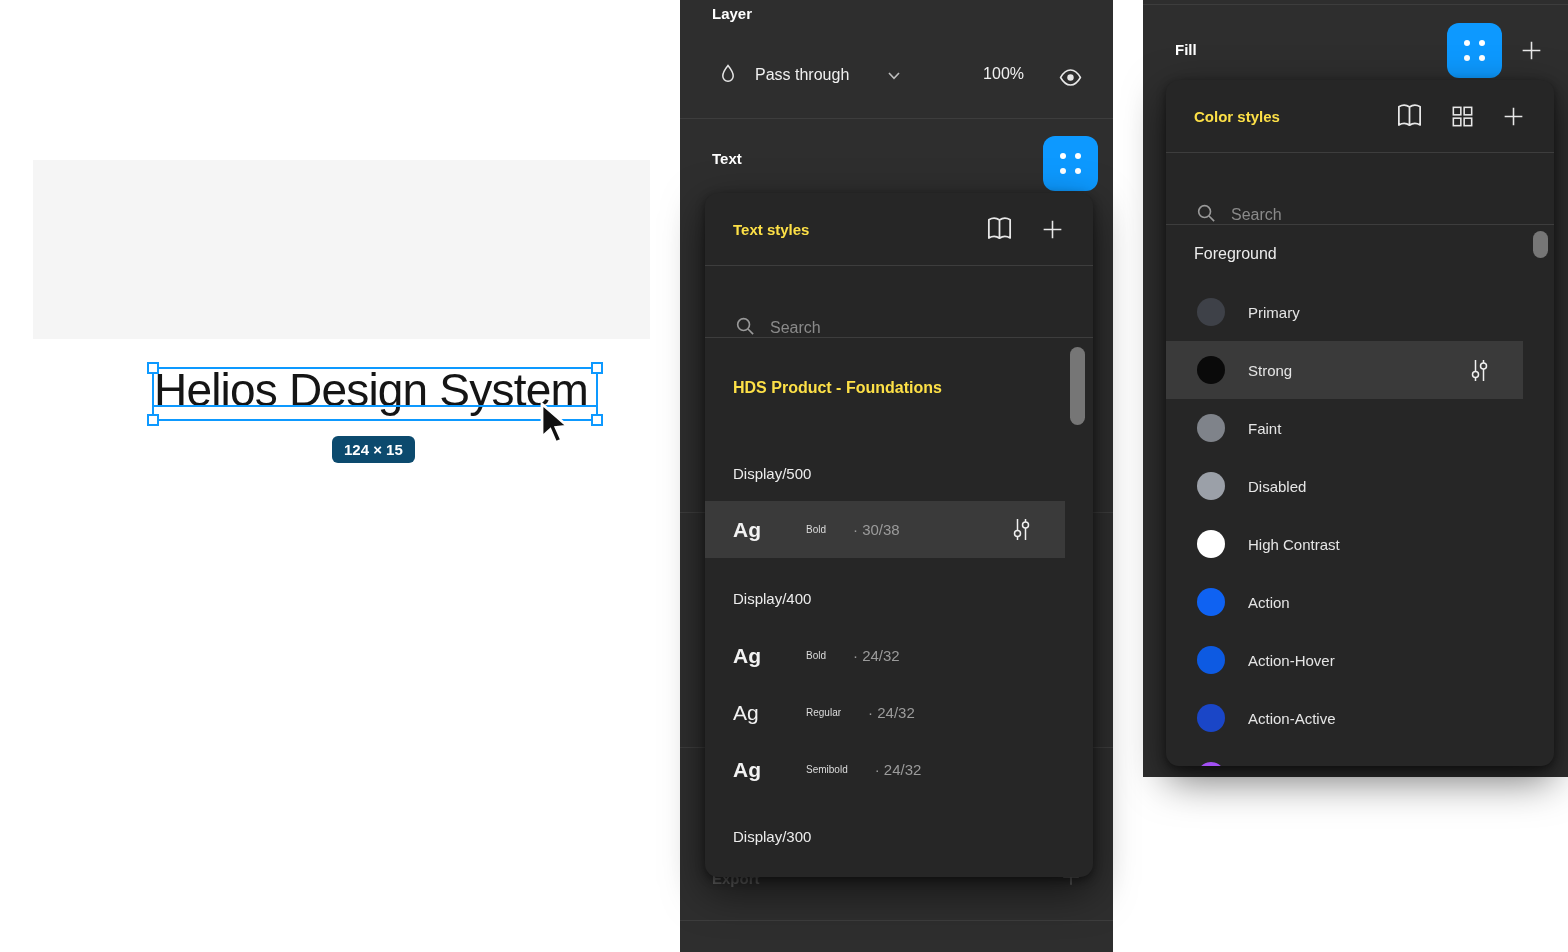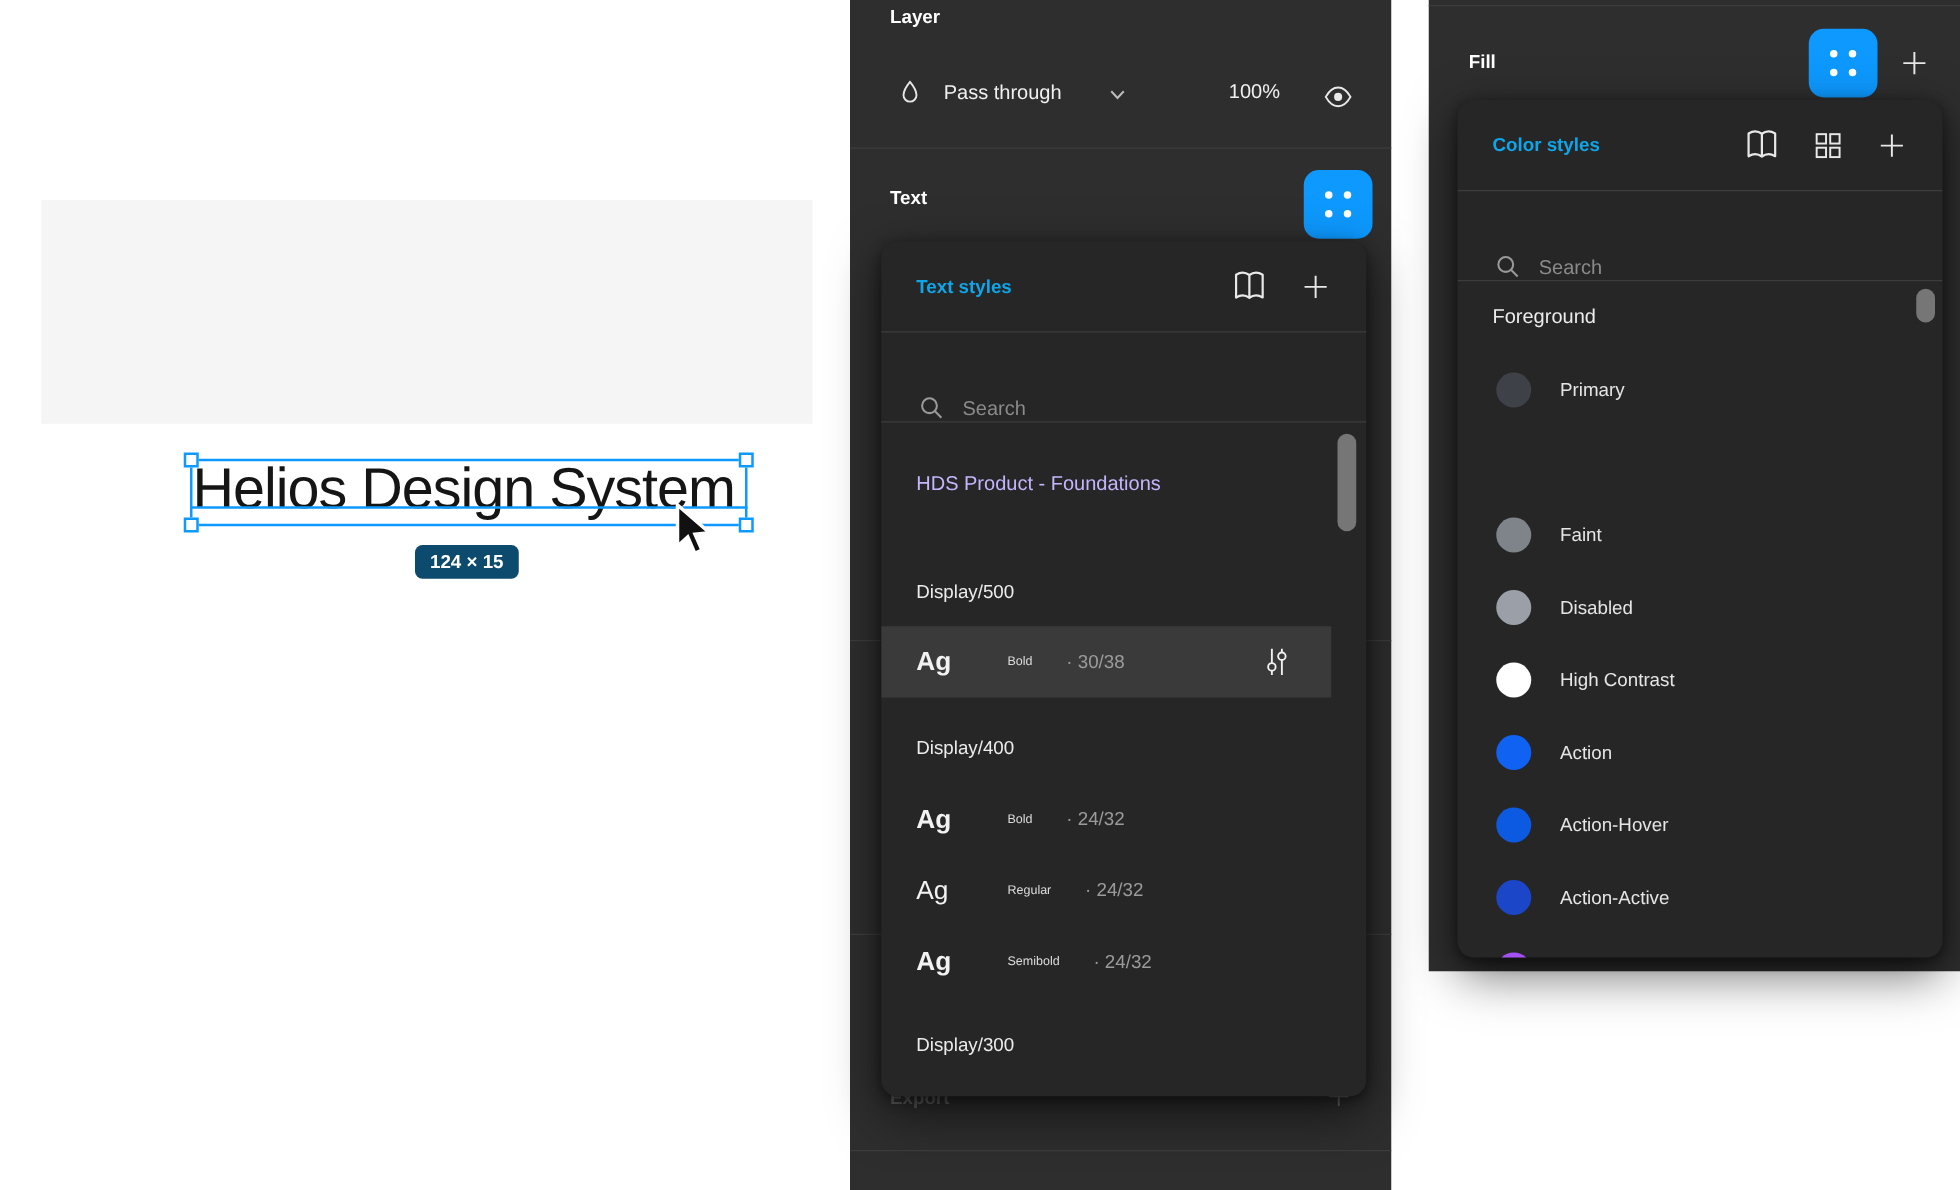--- a/index.html
+++ b/index.html
@@ -31,28 +31,28 @@
   .dots2x2 { display:grid; grid-template-columns:6px 6px; grid-template-rows:6px 6px; gap:9px; }
   .dots2x2 i { width:6px; height:6px; border-radius:50%; background:#fff; }
   .dim { color:#616161; }
 
   
   .menu { background:#262626; border-radius:13px;
           box-shadow:0 3px 10px rgba(0,0,0,0.45), 0 14px 40px rgba(0,0,0,0.55); }
   .mid-menu { left:705px; top:193px; width:388px; height:684px; }
   .right-menu { left:1166px; top:80px; width:388px; height:686px; overflow:hidden; }
   .menu-head { height:72px; display:flex; align-items:center; padding:0 28px; }
-  .menu-title { font-size:15px; font-weight:bold; color:#0ea5e9; flex:0 0 auto; }
+  .menu-title { font-size:15px; font-weight:bold; color:#fde047; flex:0 0 auto; }
   .menu-icons { margin-left:auto; display:flex; align-items:center; gap:26px; }
   .search-row { height:71px; display:flex; align-items:flex-end; padding:0 30px; gap:14px; }
   .search-input { background:transparent; border:none; outline:none; color:#d8d8d8;
                   font-size:16px; width:240px; font-family:"Liberation Sans",sans-serif; }
   .search-input::placeholder { color:#8a8a8a; }
   .menu-list { position:relative; overflow:hidden; }
-  .lib-heading { font-size:16px; font-weight:normal; color:#c4b5fd; }
+  .lib-heading { font-size:16px; font-weight:bold; color:#fde047; }
   .group-label { font-size:15px; color:#ececec; }
   .style-row { position:absolute; left:0; width:360px; height:57px;
                display:flex; align-items:center;gap:21px; }
   .style-row.selected { background:#3a3a3a; }
   .ag { width:50px; padding-left:28px; font-size:21px; color:#f2f2f2; flex:0 0 auto; }
   .ag-bold { font-weight:bold; } .ag-semibold { font-weight:600; } .ag-regular { font-weight:400; }
   .style-name { font-size:10px; color:#dcdcdc; margin-left:30px; }
   .style-meta { font-size:15px; color:#9b9b9b; margin-left:6px; }
   .row-sliders { margin-left:auto; margin-right:34px; }
 
@@ -225,20 +225,29 @@
   </div>
   <div class="divider"></div>
 
   <div class="menu-list" style="height:542px">
     <div class="abs group-label" style="left:28px;top:20px;font-size:16px">Foreground</div>
 
     <div class="color-row" style="top:58px">
       <span class="swatch" style="background: rgb(62, 65, 72);"></span>
       <span class="color-name">Primary</span>
     </div>
+    <div class="color-row selected" style="top:116px">
+      <span class="swatch" style="background: rgb(10, 10, 10);"></span>
+      <span class="color-name">Strong</span>
+      <svg class="row-sliders" width="19" height="23" viewBox="0 0 19 23">
+        <path d="M5.5 1 V22 M13.5 1 V22" stroke="#f0f0f0" stroke-width="1.5"></path>
+        <circle cx="5.5" cy="15.5" r="3" fill="#3a3a3a" stroke="#f0f0f0" stroke-width="1.5"></circle>
+        <circle cx="13.5" cy="7" r="3" fill="#3a3a3a" stroke="#f0f0f0" stroke-width="1.5"></circle>
+      </svg>
+    </div>
     <div class="color-row" style="top:174px">
       <span class="swatch" style="background: rgb(127, 131, 138);"></span>
       <span class="color-name">Faint</span>
     </div>
     <div class="color-row" style="top:232px">
       <span class="swatch" style="background: rgb(155, 160, 168);"></span>
       <span class="color-name">Disabled</span>
     </div>
     <div class="color-row" style="top:290px">
       <span class="swatch" style="background: rgb(255, 255, 255);"></span>

